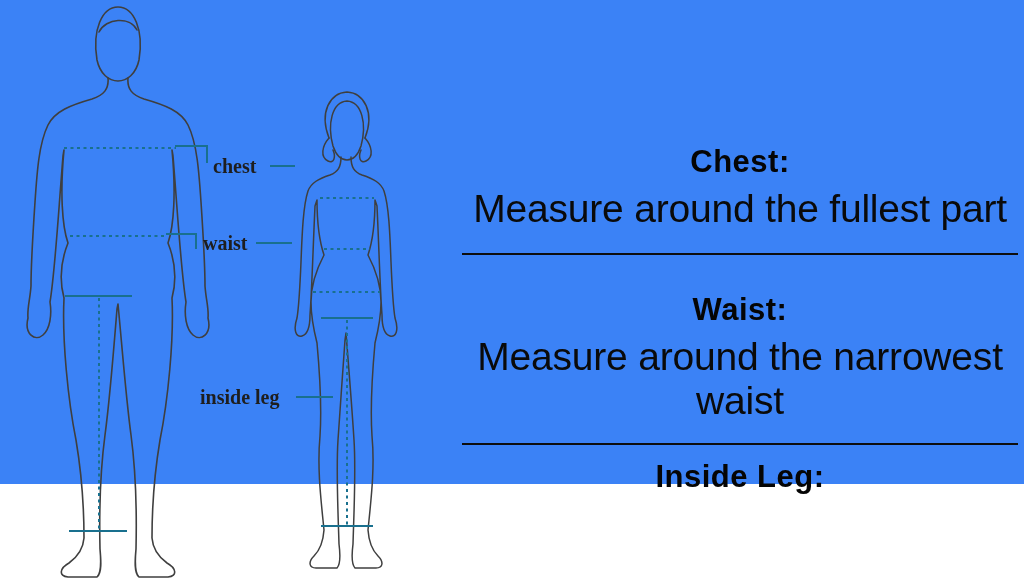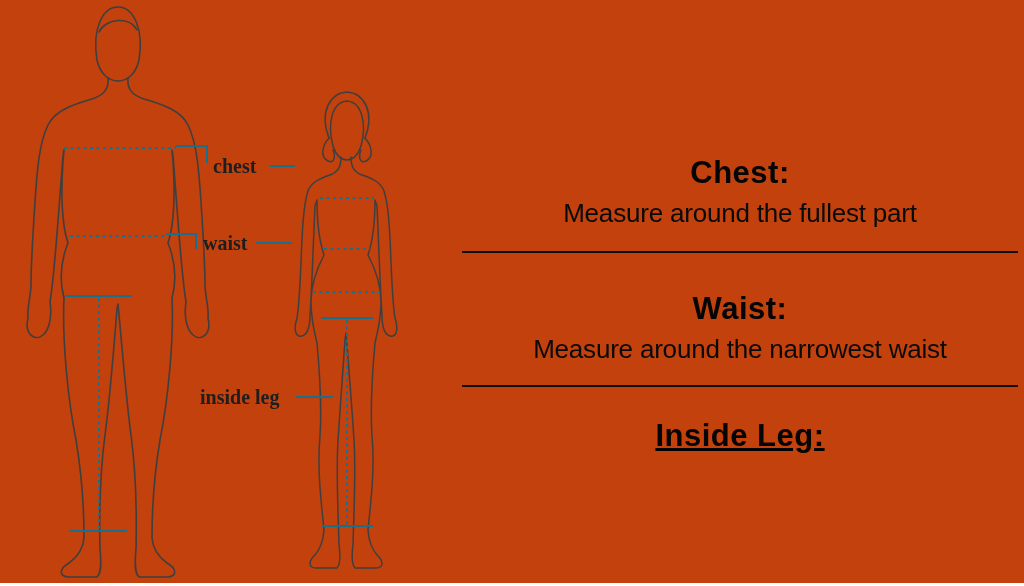--- a/index.html
+++ b/index.html
@@ -1,49 +1,49 @@
 <!DOCTYPE html>
 <html><head>
 <meta charset="utf-8">
 <style>
   html, body { margin: 0; padding: 0; background: #ffffff; }
   body { width: 1024px; height: 586px; font-family: "Liberation Sans", sans-serif; overflow: hidden; }
-  .page { display: flex; width: 1024px; height: 583px; background: #c2410c; }
+  .page { display: flex; width: 1024px; height: 484px; background: #3b82f6; }
 
   
   .figures { width: 460px; height: 586px; position: relative; flex: none; }
   .figures svg { display: block; }
   .measure-label {
     font-family: "Liberation Serif", serif;
     font-weight: bold;
     font-size: 20px;
     fill: #1e1e1e;
   }
 
   
   .instructions {
     flex: 1;
     display: flex;
     flex-direction: column;
     padding: 0 6px 0 2px;
   }
   .instructions section { text-align: center; }
   .sec-1 { padding-top: 140px; padding-bottom: 22px; }
-  .sec-2 { padding-top: 23px; padding-bottom: 20px; }
-  .sec-3 { padding-top: 16px; text-decoration: underline; }
+  .sec-2 { padding-top: 33px; padding-bottom: 20px; }
+  .sec-3 { padding-top: 10px; }
   .instructions h2 {
-    margin: 15px 0 7px 0;
+    margin: 4px 0 7px 0;
     font-size: 31px;
     font-weight: bold;
     color: #050505;
     letter-spacing: 0.5px;
   }
   .instructions p {
     margin: 0;
-    font-size: 26px;
+    font-size: 39px;
     font-weight: 400;
     color: #0a0a0a;
     letter-spacing: -0.2px;
   }
   .divider {
     border: none;
     border-top: 2px solid #0e0e0e;
     width: 100%;
     margin: 0;
   }

